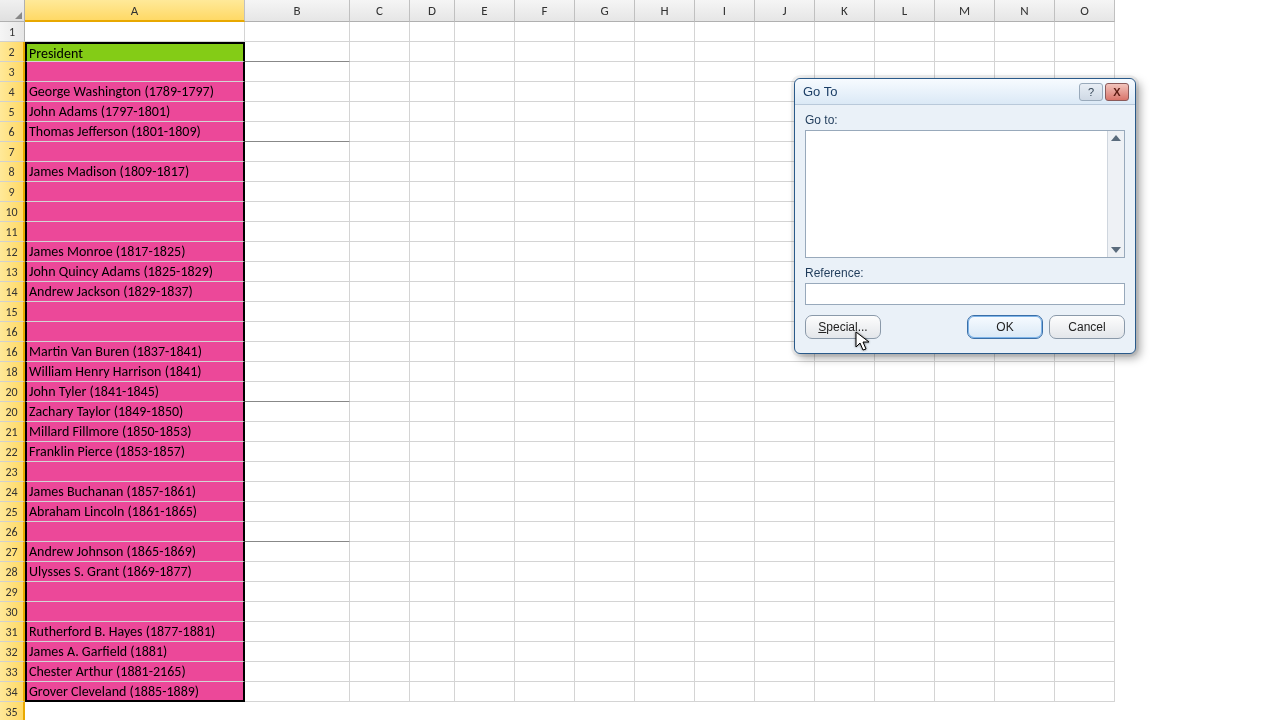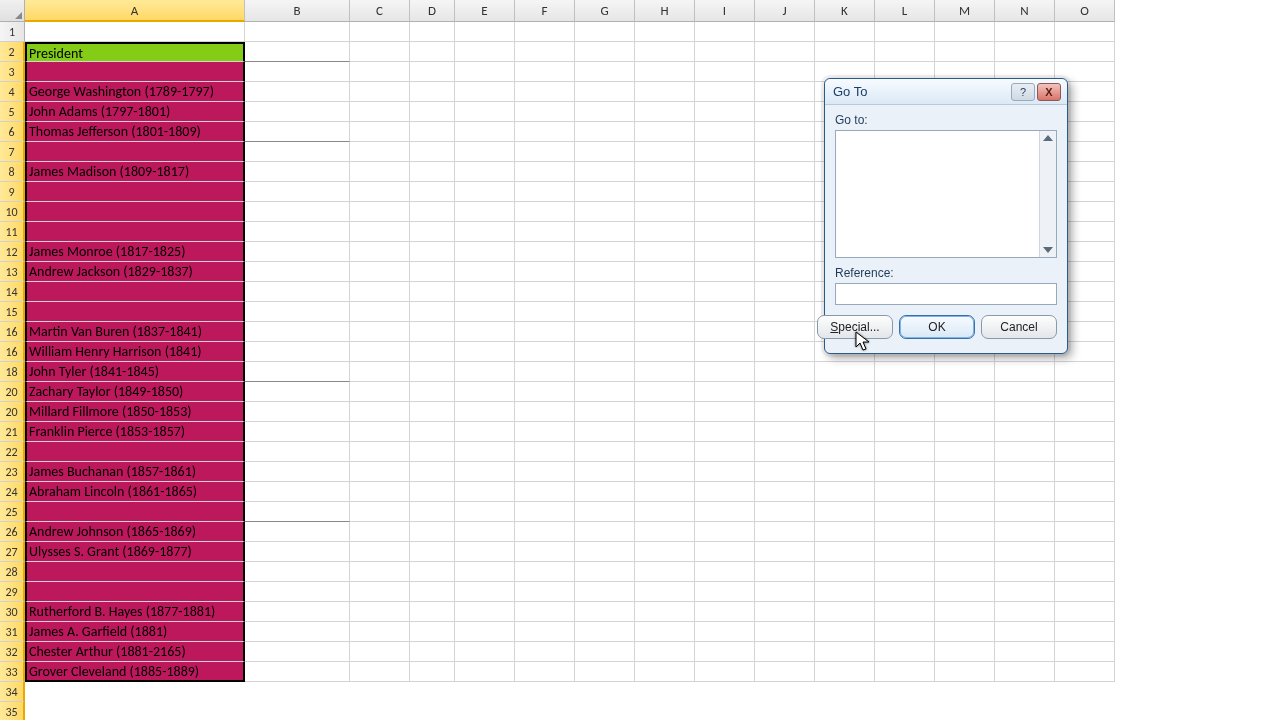--- a/index.html
+++ b/index.html
@@ -15,36 +15,36 @@
 .col-header.sel { background: linear-gradient(#ffe999,#ffd966); border-bottom: 2px solid #e8a800; }
 
 .row-headers { position: absolute; top: 22px; left: 0; width: 25px; }
 .row-header { height: 20px; background: linear-gradient(to right,#f5f5f5,#e6e6e6); border-right: 1px solid #b0b0b0; border-bottom: 1px solid #d0d0d0; text-align: center; line-height: 20px; font-size: 12px; color: #333; }
 .row-header.sel { background: linear-gradient(to right,#ffe999,#ffd966); border-right: 2px solid #e8a800; }
 
 .cells { position: absolute; top: 22px; left: 25px; }
 .row { display: flex; height: 20px; }
 .cell { border-right: 1px solid #d4d4d4; border-bottom: 1px solid #d4d4d4; height: 20px; line-height: 20px; padding: 0 2px; overflow: hidden; white-space: nowrap; font-size: 14px; }
 .cell.colA { padding-left: 2px; }
-.sel-a { background: #be185d; }
+.sel-a { background: #ec4899; }
 .sel-a-active { background: #84cc16; }
 .sel-a-top { border-top: 2px solid #000; }
 .sel-a-left { border-left: 2px solid #000; }
 
 .sel-border-right { border-right: 2px solid #000; }
 .sel-border-bottom { border-bottom: 2px solid #000; }
 .under-line { border-bottom: 1px solid #888; }
 
 
 .cA { width: 220px; } .cB { width: 105px; } .cC { width: 60px; } .cD { width: 45px; } .cE { width: 60px; }
 .cF { width: 60px; } .cG { width: 60px; } .cH { width: 60px; } .cI { width: 60px; } .cJ { width: 60px; }
 .cK { width: 60px; } .cL { width: 60px; } .cM { width: 60px; } .cN { width: 60px; } .cO { width: 60px; }
 
 
-.dialog { position: absolute; top: 78px; left: 824px; width: 244px; background: #eaf1f8; border: 1px solid #2a5a8a; border-radius: 6px; box-shadow: 4px 4px 10px rgba(0,0,0,0.35), 0 0 0 3px rgba(0,0,0,0.05); font-family: "Segoe UI", Tahoma, sans-serif; font-size: 12px; }
+.dialog { position: absolute; top: 78px; left: 794px; width: 342px; background: #eaf1f8; border: 1px solid #2a5a8a; border-radius: 6px; box-shadow: 4px 4px 10px rgba(0,0,0,0.35), 0 0 0 3px rgba(0,0,0,0.05); font-family: "Segoe UI", Tahoma, sans-serif; font-size: 12px; }
 .dlg-title { height: 26px; display: flex; align-items: center; padding: 0 6px 0 8px; background: linear-gradient(#f7fbff,#dbe9f6); border-bottom: 1px solid #b9c9da; border-radius: 6px 6px 0 0; }
 .dlg-title-text { flex: 1; color: #1b3e66; font-weight: 400; font-size: 13px; }
 .dlg-title-btn { width: 24px; height: 18px; margin-left: 2px; border: 1px solid #8a5a5a; border-radius: 3px; display: flex; align-items: center; justify-content: center; font-size: 11px; }
 .dlg-help { background: linear-gradient(#e8eef5,#cfd9e5); border-color: #9ab; color: #345; }
 .dlg-close { background: linear-gradient(#f2c4bc,#d9746a); color: #5b1a12; font-weight: bold; }
 
 .dlg-body { padding: 8px 10px 14px; }
 .dlg-label { color: #1f3b5a; margin-bottom: 3px; }
 .dlg-list { width: 100%; height: 128px; background: #fff; border: 1px solid #98a9bb; position: relative; }
 .dlg-list-scroll { position: absolute; right: 0; top: 0; bottom: 0; width: 17px; background: #eef1f5; border-left: 1px solid #cfd6de; }
@@ -321,20 +321,37 @@
         <div class="cell cH"></div>
         <div class="cell cI"></div>
         <div class="cell cJ"></div>
         <div class="cell cK"></div>
         <div class="cell cL"></div>
         <div class="cell cM"></div>
         <div class="cell cN"></div>
         <div class="cell cO"></div>
       </div>
       <div class="row">
+        <div class="cell cA colA sel-a sel-a-left sel-border-right">John Quincy Adams (1825-1829)</div>
+        <div class="cell cB"></div>
+        <div class="cell cC"></div>
+        <div class="cell cD"></div>
+        <div class="cell cE"></div>
+        <div class="cell cF"></div>
+        <div class="cell cG"></div>
+        <div class="cell cH"></div>
+        <div class="cell cI"></div>
+        <div class="cell cJ"></div>
+        <div class="cell cK"></div>
+        <div class="cell cL"></div>
+        <div class="cell cM"></div>
+        <div class="cell cN"></div>
+        <div class="cell cO"></div>
+      </div>
+      <div class="row">
         <div class="cell cA colA sel-a sel-a-left sel-border-right">Andrew Jackson (1829-1837)</div>
         <div class="cell cB"></div>
         <div class="cell cC"></div>
         <div class="cell cD"></div>
         <div class="cell cE"></div>
         <div class="cell cF"></div>
         <div class="cell cG"></div>
         <div class="cell cH"></div>
         <div class="cell cI"></div>
         <div class="cell cJ"></div>

